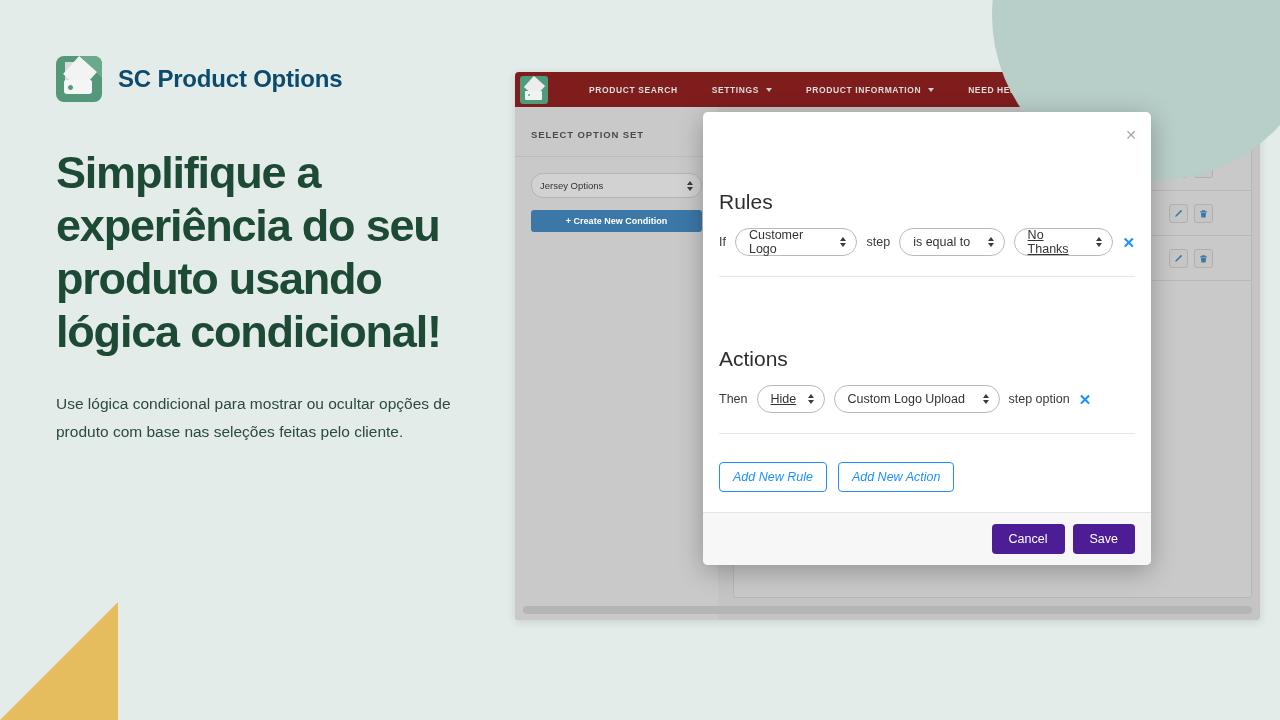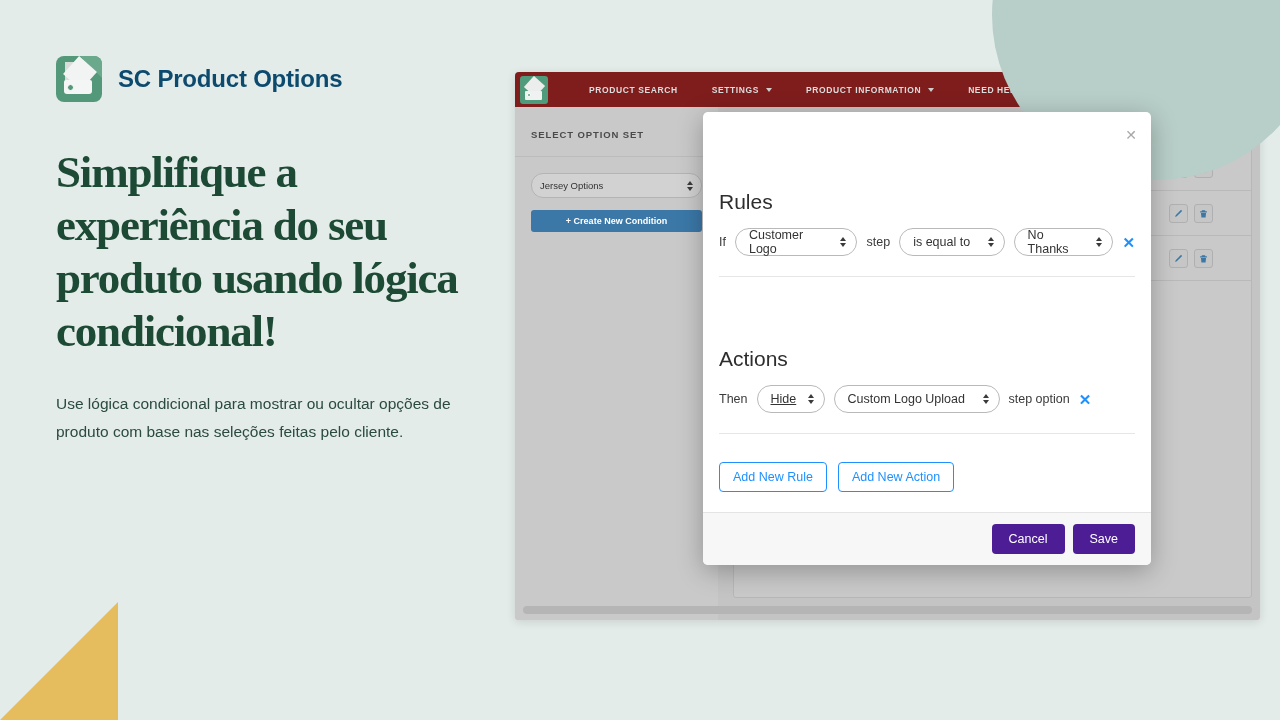--- a/index.html
+++ b/index.html
@@ -82,21 +82,20 @@
     color: #0c4a6e;
     letter-spacing: -0.2px;
   }
   .headline {
     margin-top: 44px;
     font-size: 45px;
     line-height: 1.18;
     font-weight: 700;
     color: #1d4a34;
     letter-spacing: -1.2px;
-    font-family: Liberation Serif, serif;
   }
   .subcopy {
     margin-top: 32px;
     font-size: 15.5px;
     line-height: 1.75;
     color: #2b4a40;
   }
 
   
   .app-window {
@@ -304,40 +303,41 @@
     justify-content: space-between;
     padding: 0 10px 0 13px;
     font-size: 12.5px;
     color: #333;
     background: #fff;
     cursor: pointer;
     gap: 10px;
   }
   .pill.w1 { width: 128px; }
   .pill.w2 { width: 110px; }
-  .pill.w3 { width: 104px; }
+  .pill.w3 { width: 104px; text-decoration: underline; }
   .pill.small { width: 68px; border-radius: 14px; text-decoration: underline; }
   .pill.wide { width: 166px; }
   .x-blue {
     color: #1e90ff;
     font-size: 15px;
     font-weight: 700;
     cursor: pointer;
     line-height: 1;
   }
   .divider { height: 1px; background: #e6e6e6; margin: 20px 0 0; }
   .add-row { display: flex; gap: 11px; padding: 18px 16px 20px; }
   .btn-outline {
     border: 1px solid #1e90ff;
     color: #1e90ff;
     background: #fff;
     border-radius: 4px;
     padding: 7px 13px;
     font-size: 12.5px;
     cursor: pointer;
+    font-style: italic;
   }
   .modal-footer {
     background: #f7f7f7;
     border-top: 1px solid #e4e4e4;
     padding: 11px 16px;
     display: flex; justify-content: flex-end; gap: 8px;
   }
   .btn-solid {
     background: #4c1d95;
     color: #fff;

